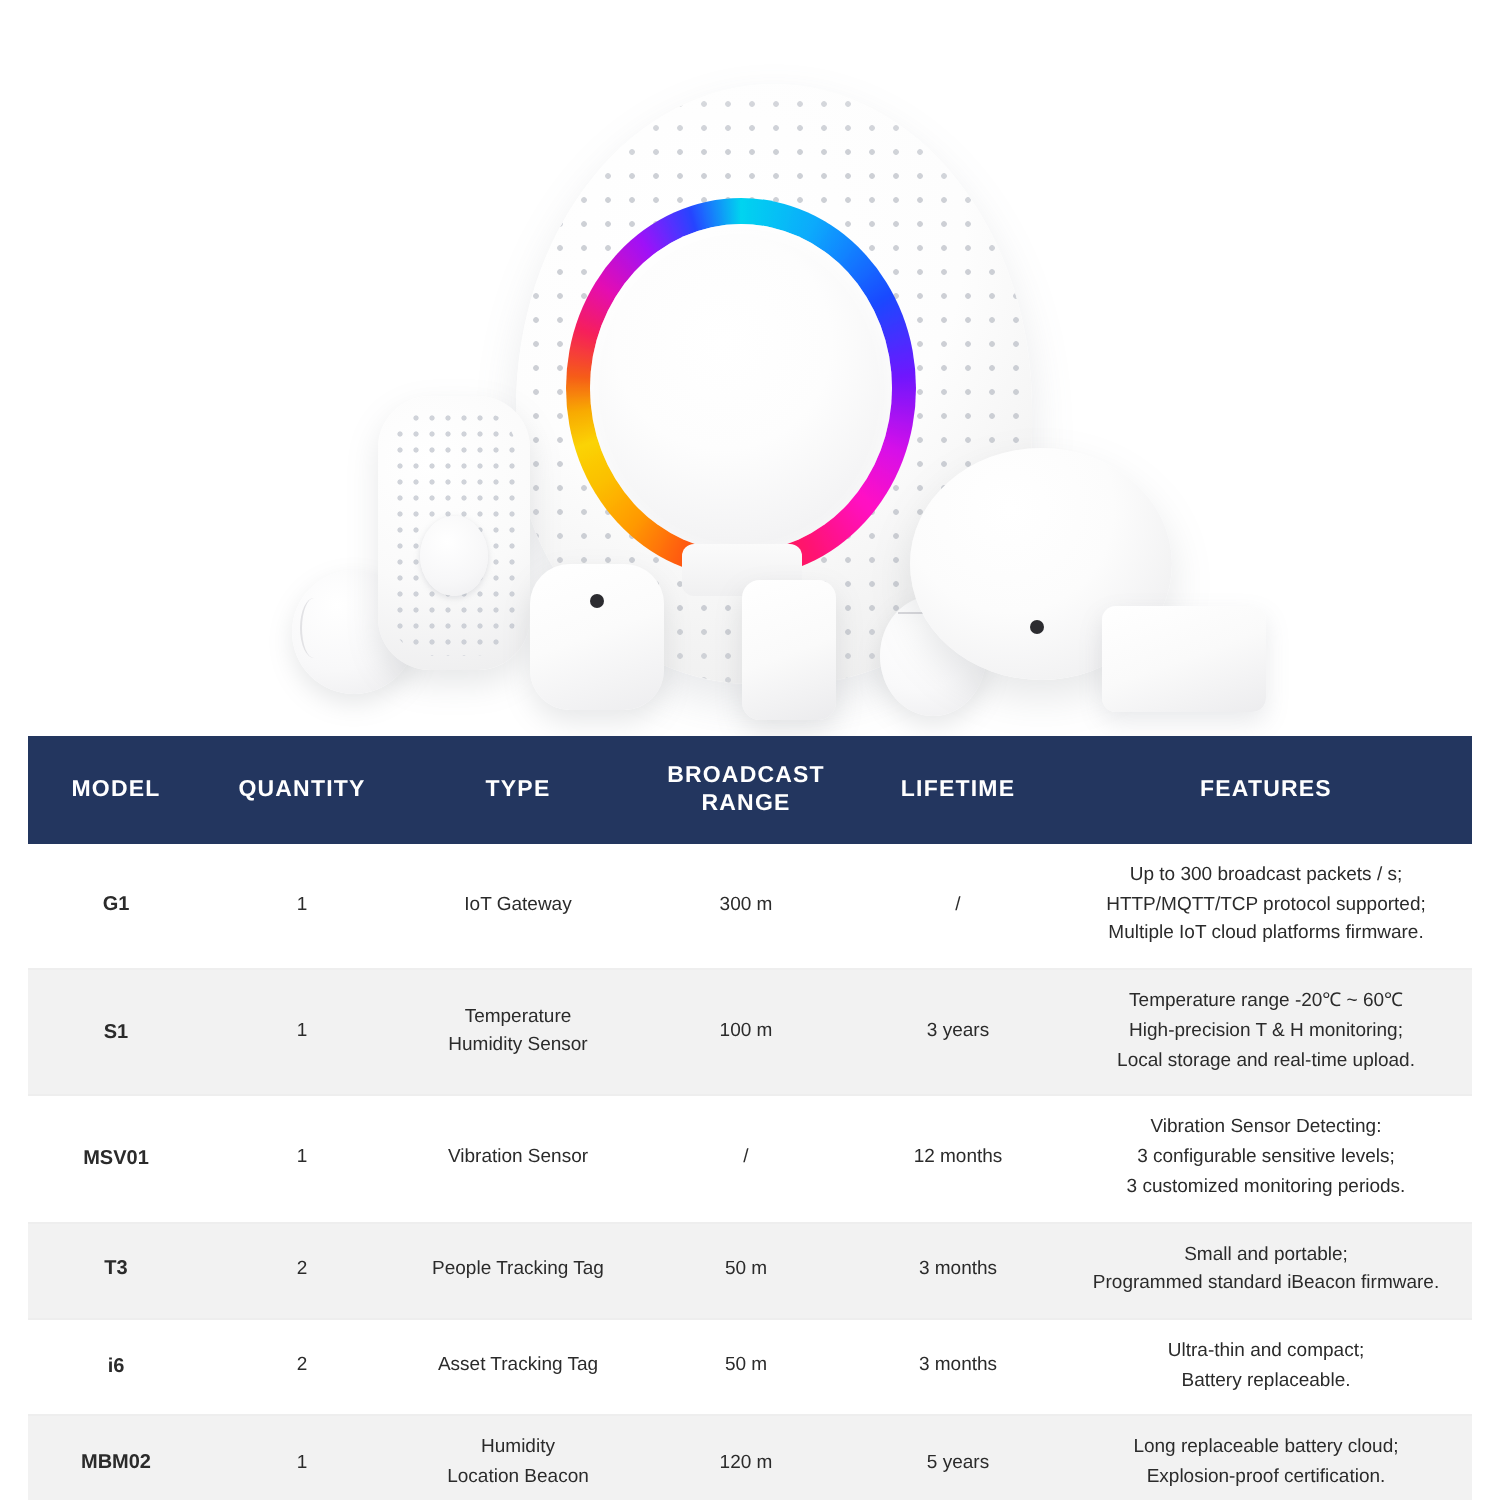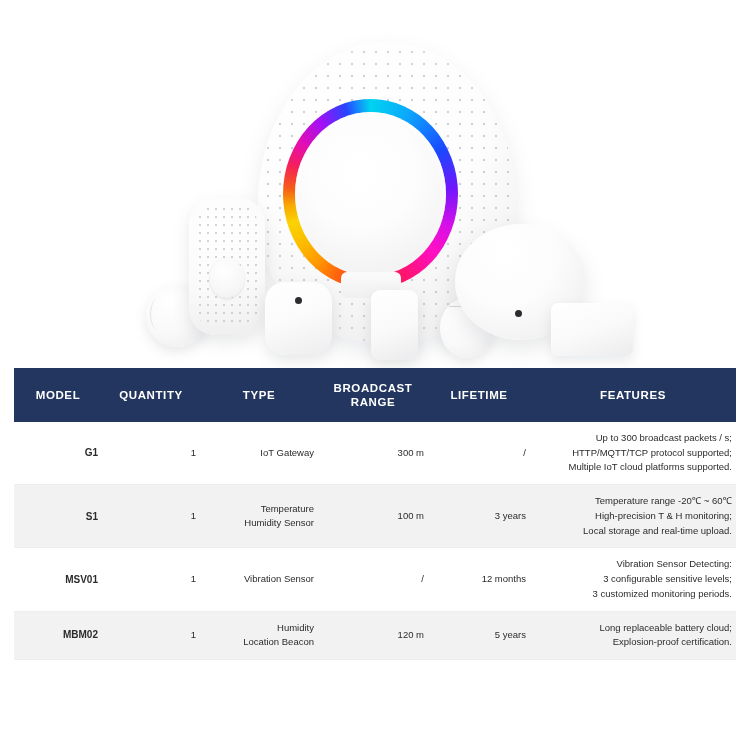--- a/index.html
+++ b/index.html
@@ -261,21 +261,21 @@
     text-align: center;
     padding: 13px 2px;
     line-height: 1.22;
     vertical-align: middle;
     height: 44px;
     box-sizing: border-box;
   }
   .spec-table tbody td {
     font-size: 9.5px;
     color: #2b2b2b;
-    text-align: right;
+    text-align: center;
     vertical-align: middle;
     line-height: 1.55;
     padding: 9px 4px;
     height: 48px;
     box-sizing: border-box;
     border-bottom: 1px solid #eeeeee;
   }
   .spec-table tbody tr.alt td {
     background: #f2f2f2;
   }
@@ -361,21 +361,21 @@
         <td>1</td>
         <td>
           <span class="cell-line">IoT Gateway</span>
 
         </td>
         <td>300 m</td>
         <td>/</td>
         <td>
           <span class="cell-line">Up to 300 broadcast packets / s;</span>
           <span class="cell-line">HTTP/MQTT/TCP protocol supported;</span>
-          <span class="cell-line">Multiple IoT cloud platforms supported.</span>
+          <span class="cell-line">Multiple IoT cloud platforms firmware.</span>
         </td>
       </tr>
 
       <tr class="alt">
         <td class="cell-model">S1</td>
         <td>1</td>
         <td>
           <span class="cell-line">Temperature</span>
           <span class="cell-line">Humidity Sensor</span>
         </td>
@@ -397,21 +397,51 @@
         </td>
         <td>/</td>
         <td>12 months</td>
         <td>
           <span class="cell-line">Vibration Sensor Detecting:</span>
           <span class="cell-line">3 configurable sensitive levels;</span>
           <span class="cell-line">3 customized monitoring periods.</span>
         </td>
       </tr>
 
-
+      <tr class="alt">
+        <td class="cell-model">T3</td>
+        <td>2</td>
+        <td>
+          <span class="cell-line">People Tracking Tag</span>
+
+        </td>
+        <td>50 m</td>
+        <td>3 months</td>
+        <td>
+          <span class="cell-line">Small and portable;</span>
+          <span class="cell-line">Programmed standard iBeacon firmware.</span>
+
+        </td>
+      </tr>
+
+      <tr>
+        <td class="cell-model">i6</td>
+        <td>2</td>
+        <td>
+          <span class="cell-line">Asset Tracking Tag</span>
+
+        </td>
+        <td>50 m</td>
+        <td>3 months</td>
+        <td>
+          <span class="cell-line">Ultra-thin and compact;</span>
+          <span class="cell-line">Battery replaceable.</span>
+
+        </td>
+      </tr>
 
       <tr class="alt">
         <td class="cell-model">MBM02</td>
         <td>1</td>
         <td>
           <span class="cell-line">Humidity</span>
           <span class="cell-line">Location Beacon</span>
         </td>
         <td>120 m</td>
         <td>5 years</td>

